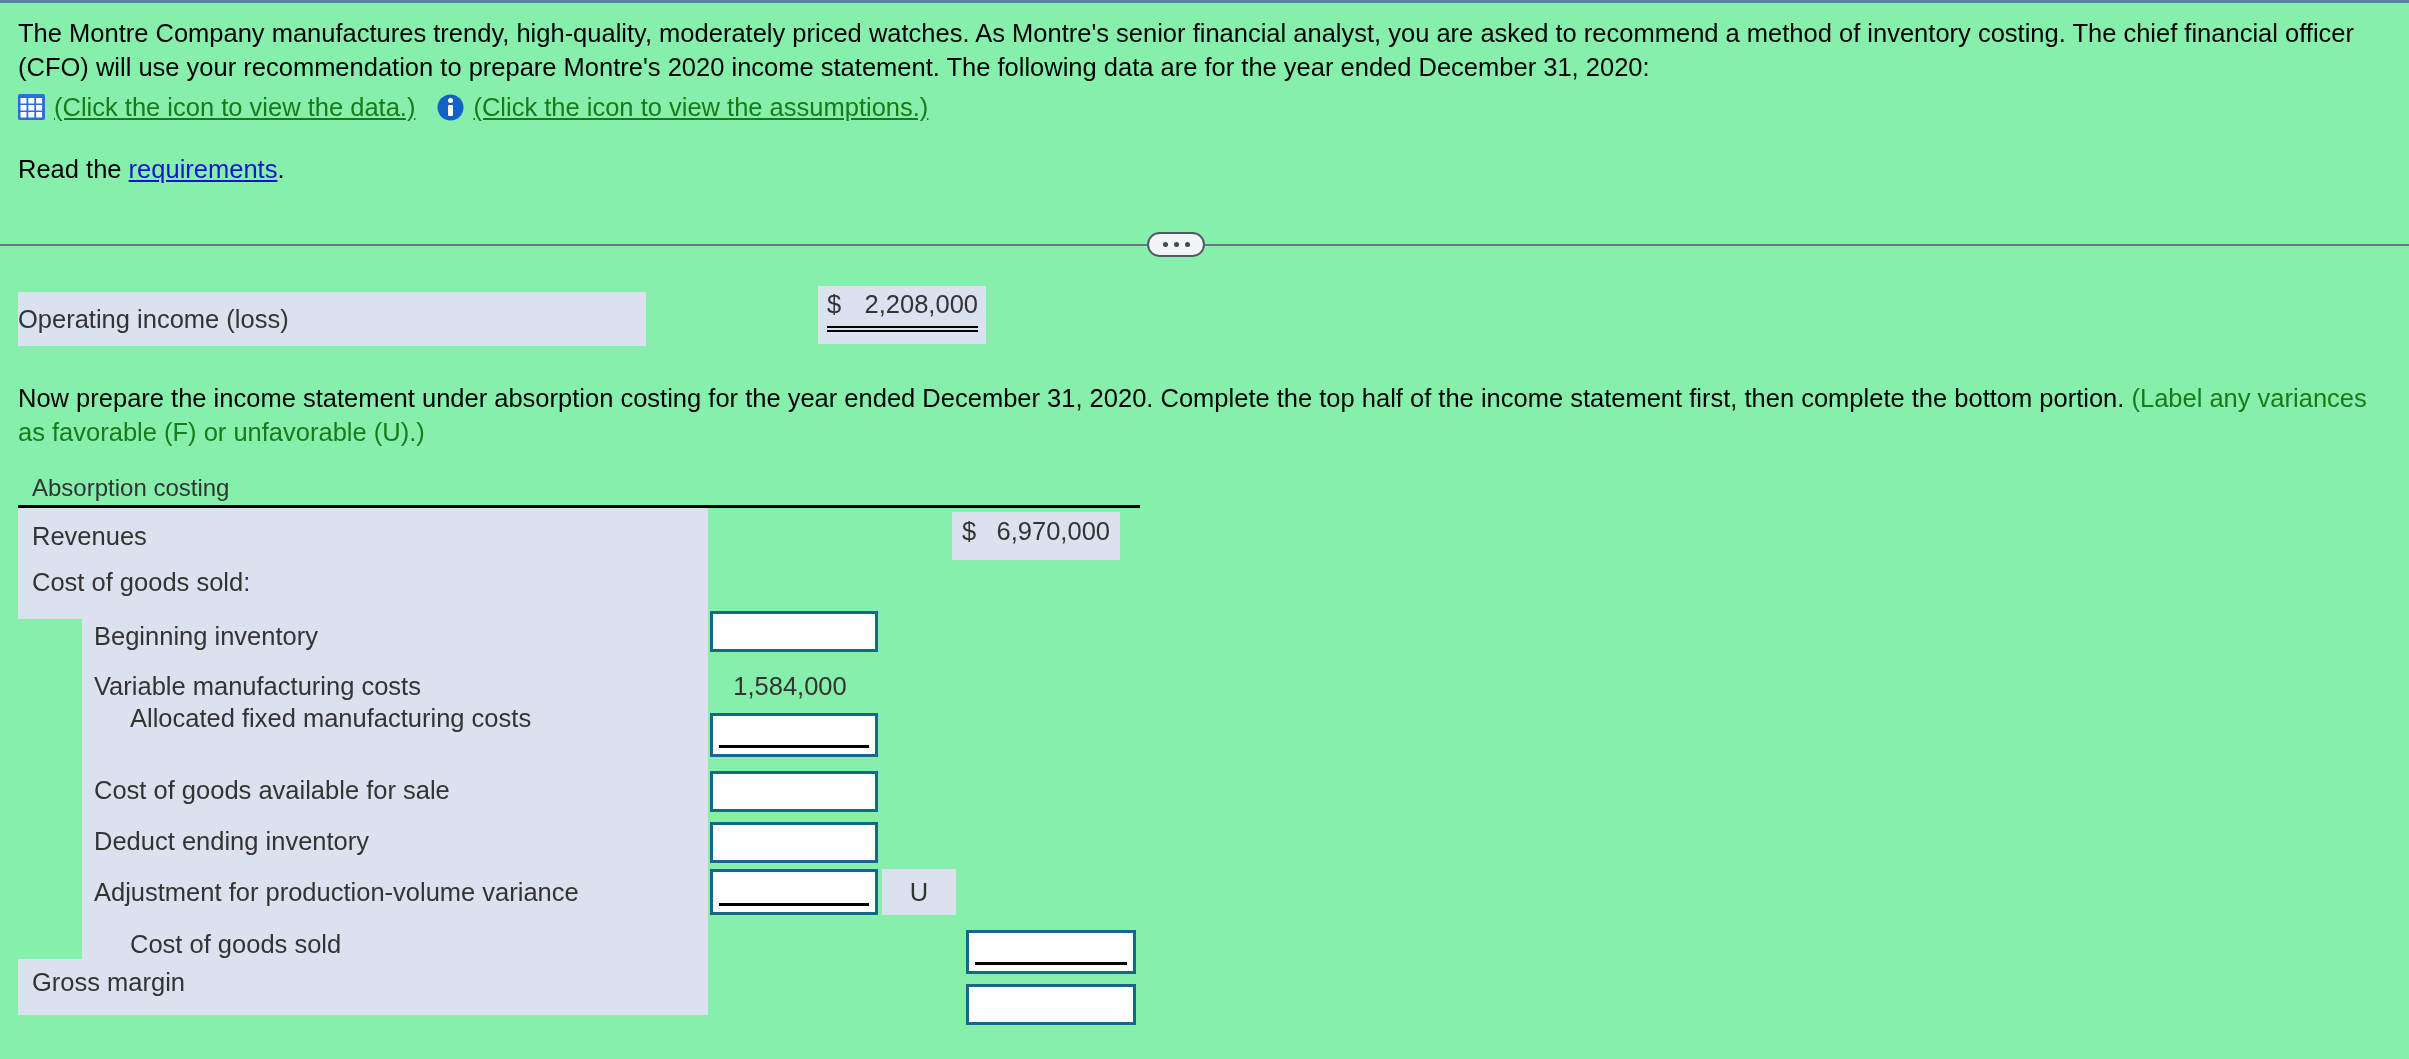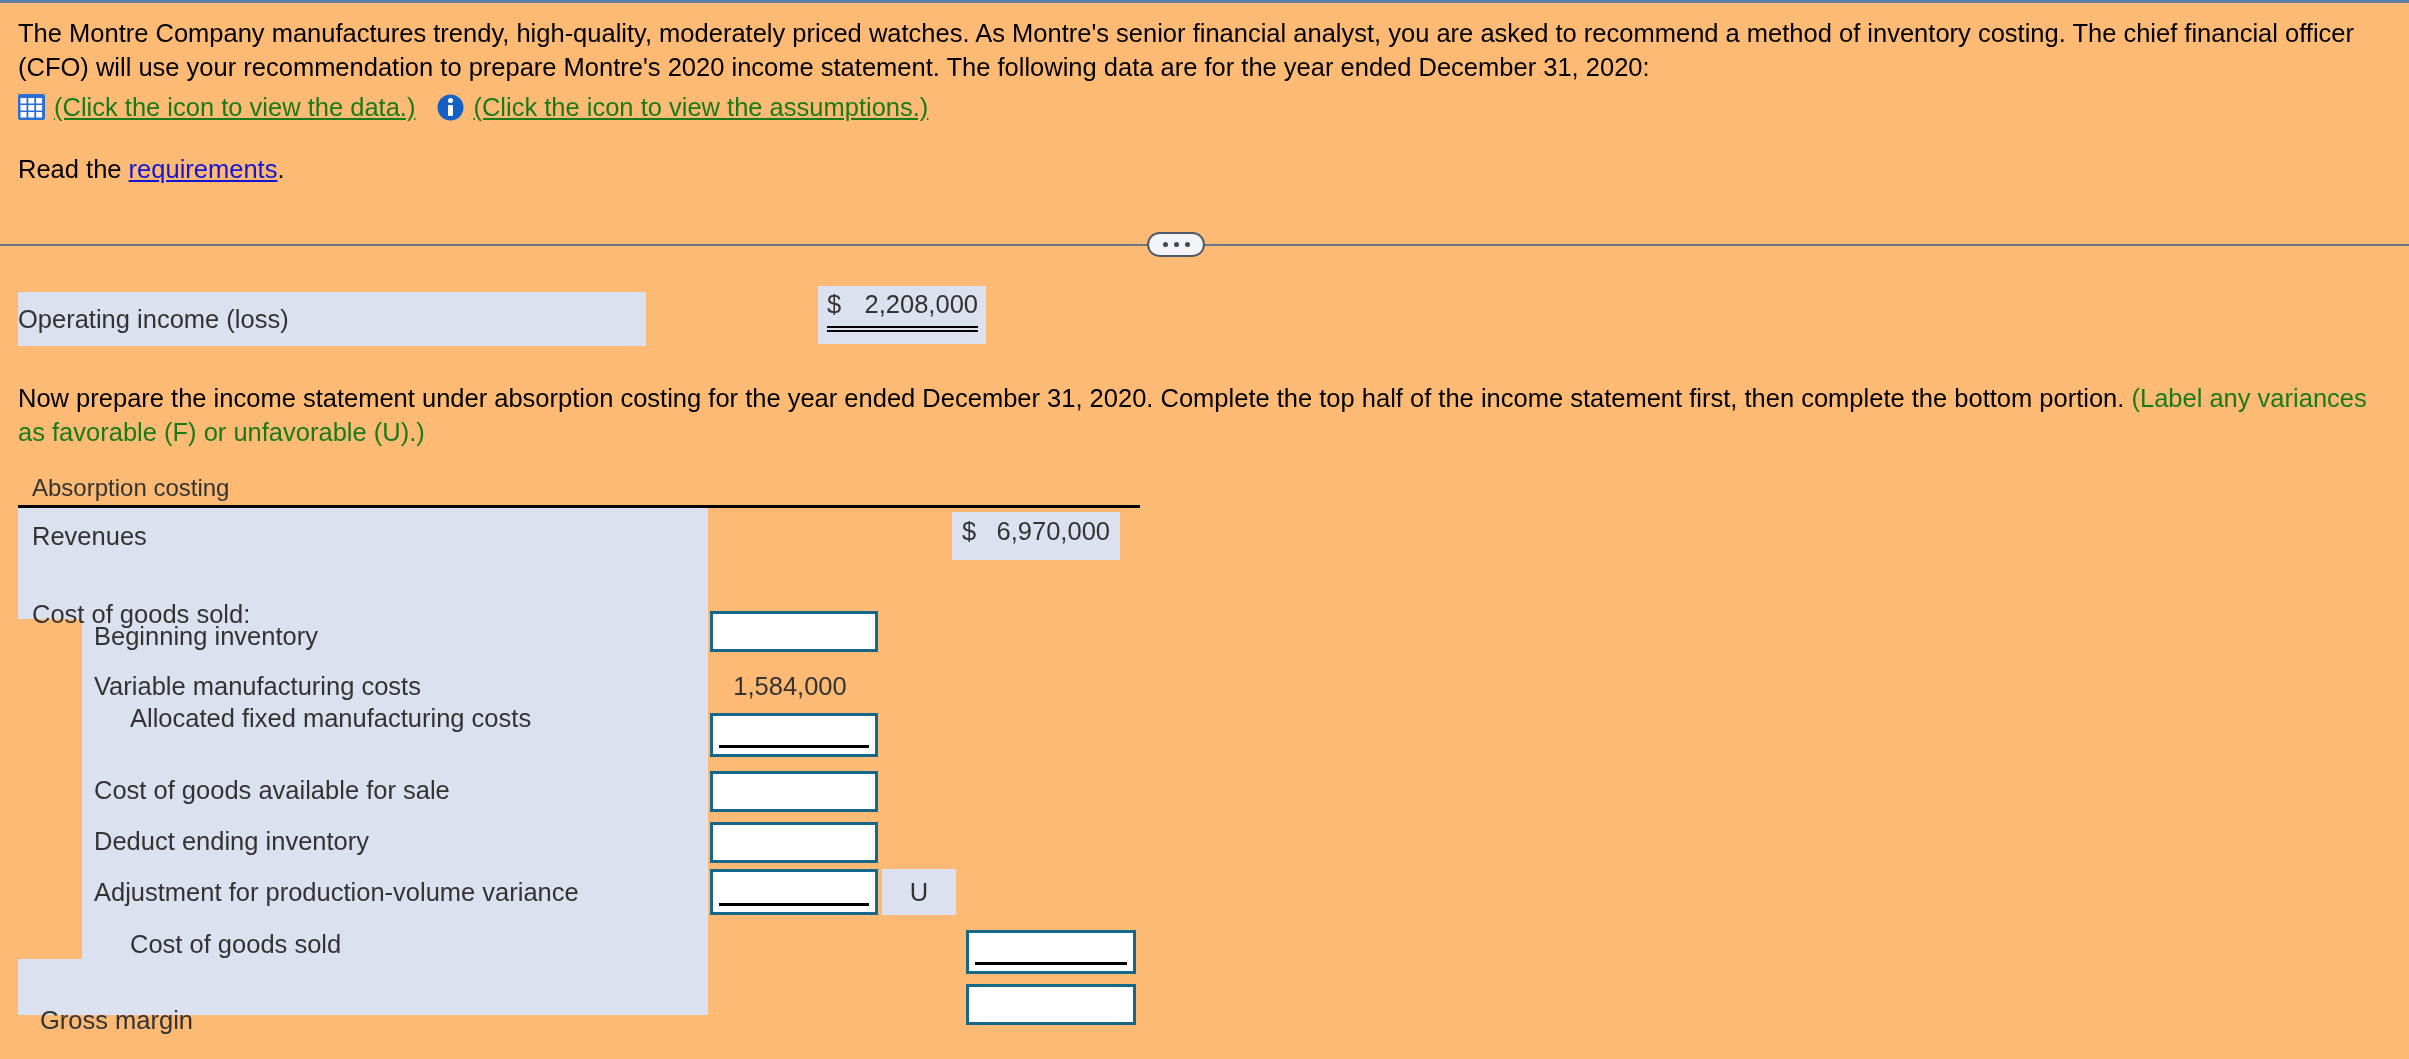--- a/index.html
+++ b/index.html
@@ -8,21 +8,21 @@
     width: 2409px; height: 1059px;
     background: #ffffff;
     font-family: "Liberation Sans", sans-serif;
     overflow: hidden;
   }
 
   .page {
     position: relative;
     width: 2409px;
     height: 1059px;
-    background: #fdba74;
+    background: #86efac;
   }
 
   
   .topbar-line {
     position: absolute;
     left: 0; top: 0;
     width: 2409px; height: 3px;
     background: #5b7fa6;
   }
 
@@ -285,21 +285,21 @@
     <div class="shade" style="left:18px;  top:959px; width:690px;  height:56px;"></div>
 
     <div class="rowlabel" style="left:32px; top:522px;">Revenues</div>
     <div class="dollar-cell" style="left:952px; top:512px; width:168px; height:48px;">
       <div class="inner">
         <span>$</span>
         <span>6,970,000</span>
       </div>
     </div>
 
-    <div class="rowlabel" style="left:32px; top:600px;">Cost of goods sold:</div>
+    <div class="rowlabel" style="left:32px; top:568px;">Cost of goods sold:</div>
 
     <div class="rowlabel" style="left:94px; top:622px;">Beginning inventory</div>
     <div class="box" style="left:710px; top:611px; width:168px; height:41px;"></div>
 
     <div class="rowlabel" style="left:94px; top:672px;">Variable manufacturing costs</div>
     <div class="numval" style="left:710px; top:672px; width:160px;">1,584,000</div>
 
     <div class="rowlabel" style="left:94px; top:704px;margin-left:36px;">Allocated fixed manufacturing costs</div>
     <div class="box" style="left:710px; top:713px; width:168px; height:44px;">
       <div class="sub"></div>
@@ -315,18 +315,18 @@
     <div class="box" style="left:710px; top:869px; width:168px; height:46px;">
       <div class="sub"></div>
     </div>
     <div class="ucell" style="left:882px; top:869px; width:74px; height:46px;">U</div>
 
     <div class="rowlabel" style="left:130px; top:930px;">Cost of goods sold</div>
     <div class="box" style="left:966px; top:930px; width:170px; height:44px;">
       <div class="sub"></div>
     </div>
 
-    <div class="rowlabel" style="left:40px; top:968px;margin-top:38px;">Gross margin</div>
+    <div class="rowlabel" style="left:32px; top:968px;">Gross margin</div>
     <div class="box" style="left:966px; top:984px; width:170px; height:41px;"></div>
 
   </div>
 
 </div>
 
 </body></html>

